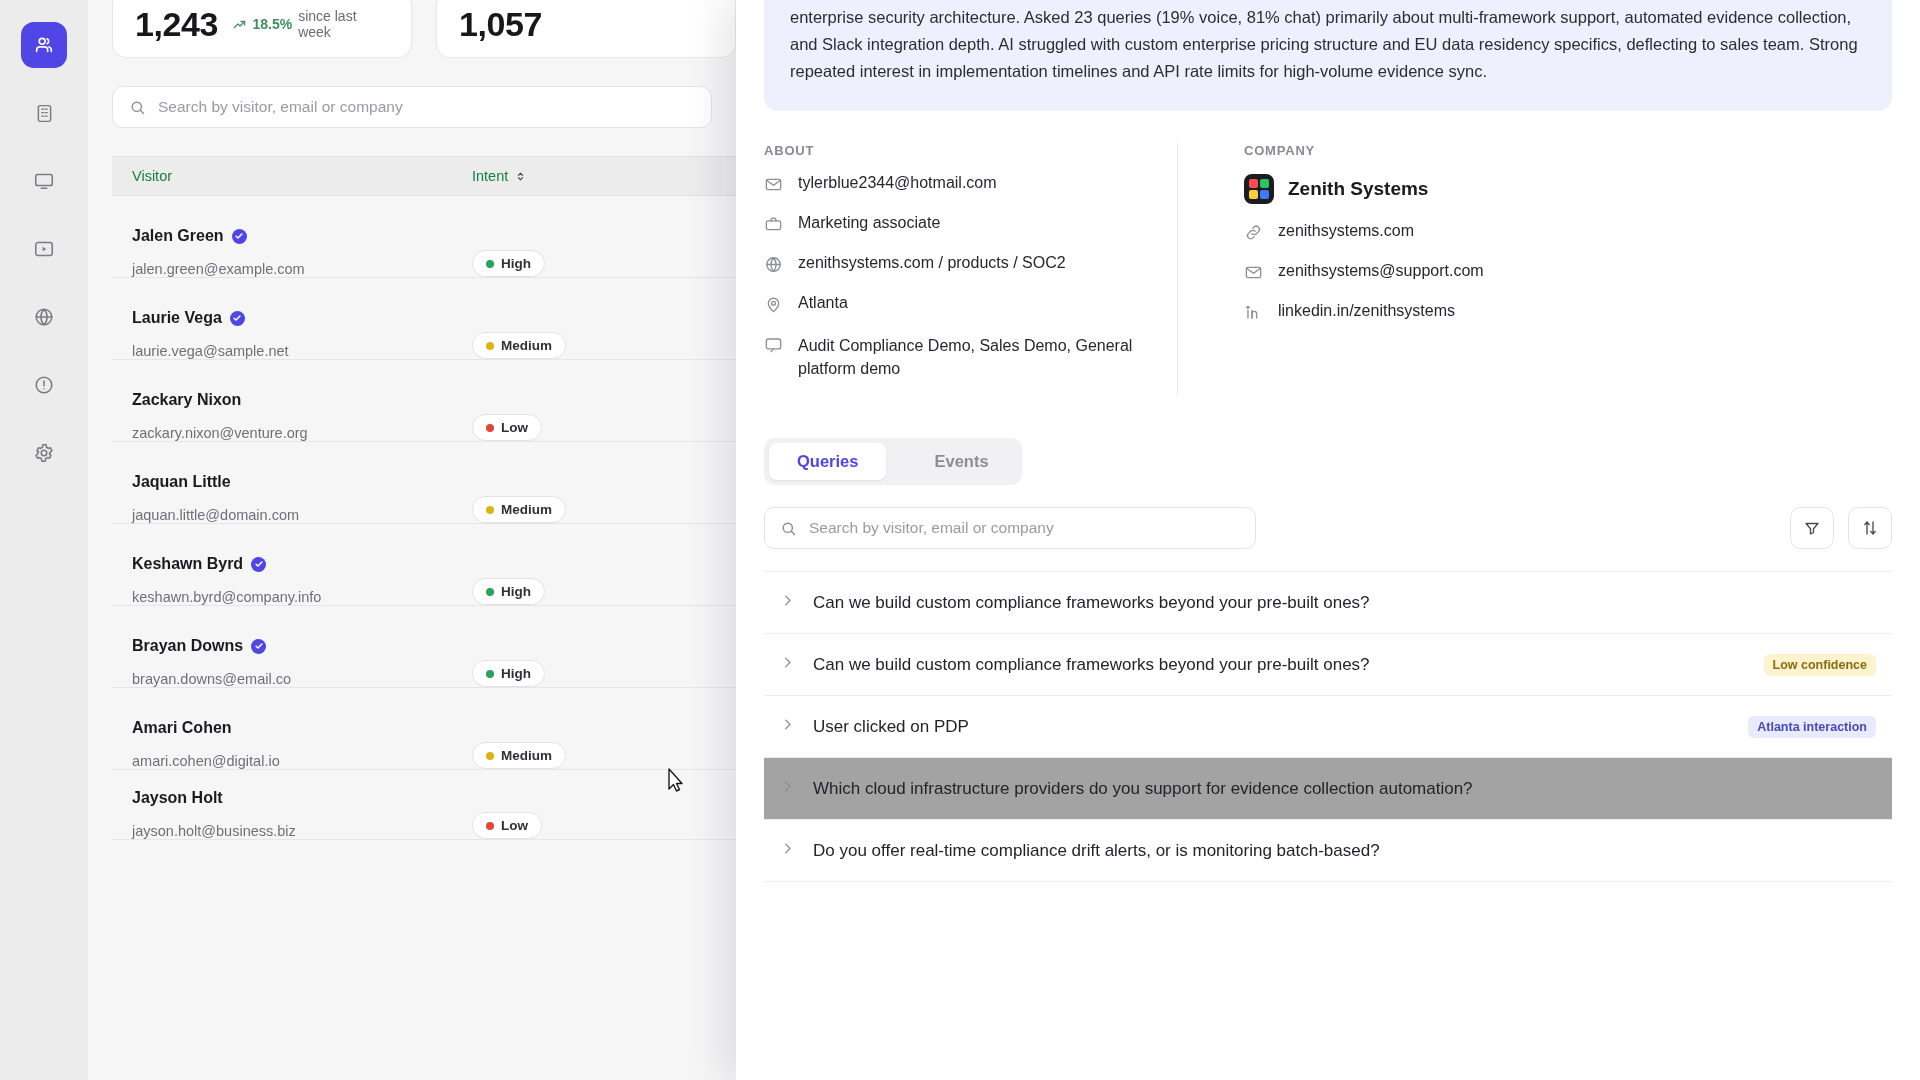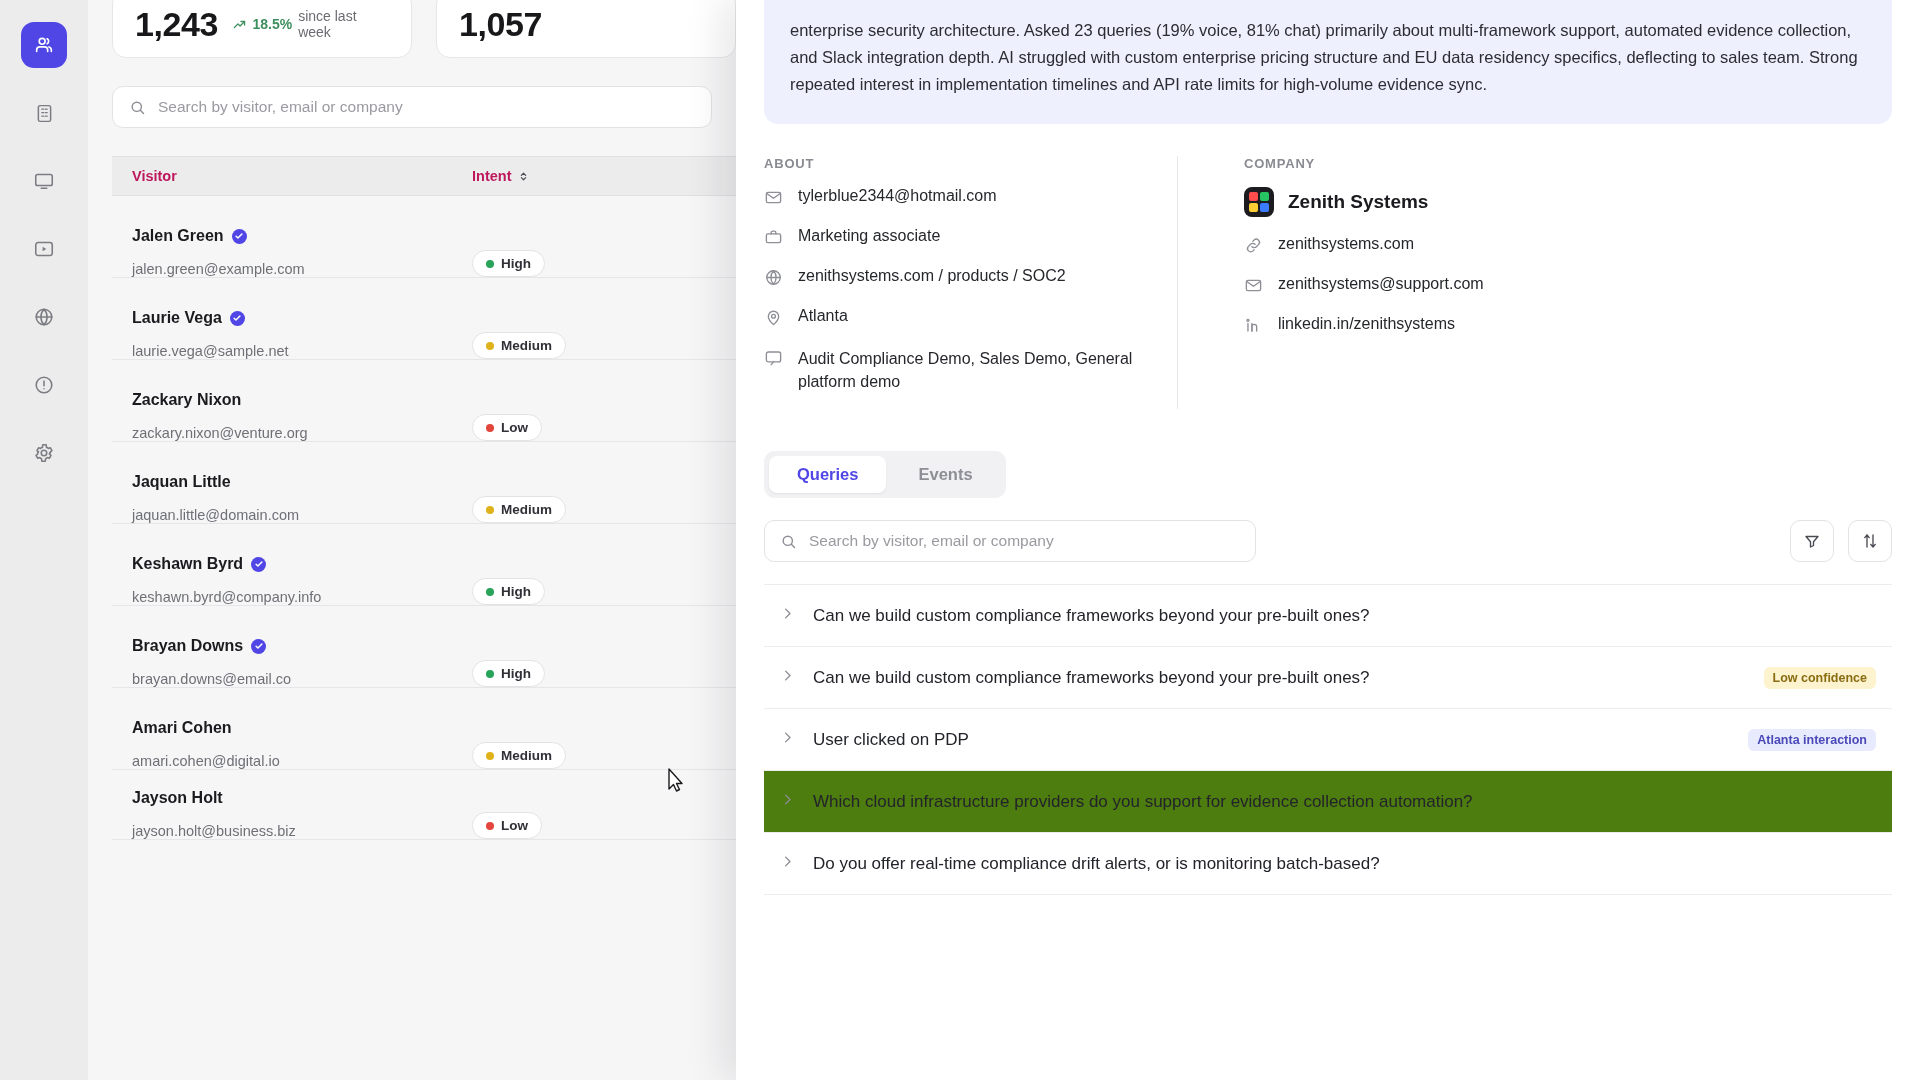--- a/index.html
+++ b/index.html
@@ -52,21 +52,21 @@
     background: #fff; border: 1px solid #e3e3e6; border-radius: 11px;
     display: flex; align-items: center; gap: 12px; padding: 0 16px;
     color: #9a9aa1; font-size: 15.5px;
   }
 
   .table-head {
     position: absolute; top: 156px; left: 24px; width: 700px; height: 40px;
     background: #ececed; border-top:1px solid #e0e0e3; border-bottom: 1px solid #e0e0e3;
     display: flex; align-items: center;
   }
-  .th { font-size: 14.5px; font-weight: 700; color: #be185d; }
+  .th { font-size: 14.5px; font-weight: 400; color: #15803d; }
   .th-visitor { margin-left: 20px; width: 340px; }
   .th-intent { display:flex; align-items:center; gap:6px; }
 
   .row {
     position: absolute; left: 24px; width: 700px; height: 82px;
     border-bottom: 1px solid #e6e6e9;
     display: flex; align-items: flex-end;
   }
   .row-left { margin-left: 20px; width: 340px; }
   .v-name { display:flex; align-items:center; gap:8px; font-size:16px; font-weight:700; color:#1b1b1f; }
@@ -80,21 +80,21 @@
   }
   .dot { width:8px; height:8px; border-radius:50%; }
 
   
   .detail {
     position: absolute; left: 736px; top: 0; width: 1184px; height: 1080px;
     background: #ffffff;
     box-shadow: -14px 0 36px rgba(15,15,25,0.10);
   }
   .summary {
-    margin: 0 28px; padding: 17px 26px 26px 26px;
+    margin: 0 28px; padding: 4px 26px 26px 26px;
     background: #eef0fd; border-radius: 0 0 14px 14px;
     font-size: 16.5px; line-height: 27px; color: #2c2d33;
   }
   .sec-row { display:flex; margin: 32px 28px 0 28px; }
   .sec { flex: 1; }
   .sec.about { padding-right: 30px; border-right: 1px solid #e8e8ec; max-width: 414px; }
   .sec.company { padding-left: 66px; }
   .sec-title { font-size: 13px; letter-spacing: 0.8px; color: #8a8b92; font-weight: 600; margin-bottom: 16px; }
   .kv { display: flex; align-items: flex-start; gap: 14px; margin-bottom: 16px; font-size: 16px; color: #26272c; }
   .kv .ic { width: 20px; min-width:20px; color: #8d8e96; margin-top:1px; }
@@ -103,21 +103,21 @@
   .co-logo {
     width: 30px; height: 30px; border-radius: 8px; background:#1b1b20;
     display:grid; grid-template-columns: 1fr 1fr; grid-template-rows: 1fr 1fr;
     padding: 5px; gap: 2px;
   }
   .co-logo i { display:block; border-radius:2px; }
   .co-name { font-size: 19px; font-weight: 700; color: #1a1a1f; }
 
   .tabs {
     margin: 42px 28px 0 28px; display: inline-flex;
-    background: #f1f1f3; border-radius: 11px; padding: 5px; gap: 4px;
+    background: #f1f1f3; border-radius: 11px; padding: 5px; gap: 20px;
   }
   .tab {
     padding: 9px 28px; border-radius: 8px; font-size: 16.5px; font-weight: 700; color: #8d8e96;
   }
   .tab.active { background: #fff; color: #4f46e5; box-shadow: 0 1px 2px rgba(0,0,0,0.07); }
 
   .q-toolbar { display:flex; align-items:center; gap: 14px; margin: 22px 28px 0 28px; }
   .q-search {
     width: 492px; height: 42px; background:#fff; border:1px solid #e3e3e6; border-radius: 10px;
     display:flex; align-items:center; gap:12px; padding: 0 15px; color:#9a9aa1; font-size:15.5px;
@@ -126,21 +126,21 @@
     width: 44px; height: 42px; border:1px solid #e3e3e6; border-radius: 10px; background:#fff;
     display:flex; align-items:center; justify-content:center; color:#4a4b52;
   }
   .q-toolbar .spacer { flex: 1; }
 
   .q-list { margin: 22px 28px 0 28px; border-top: 1px solid #ececef; }
   .q-item {
     height: 62px; border-bottom: 1px solid #ececef;
     display:flex; align-items:center; gap: 18px; padding: 0 16px;
   }
-  .q-item.hl { background: #4d7c0f; }
+  .q-item.hl { background: #a3a3a3; }
   .q-text { font-size: 17px; color: #23242a; }
   .q-badge {
     margin-left: auto; font-size: 12.5px; font-weight: 600; border-radius: 6px; padding: 4px 9px;
   }
   .badge-warn { background: #fdf4cf; color: #8a6c12; }
   .badge-info { background: #e8ebfd; color: #4a49b8; }
   .chev { color:#8d8e96; }
 
   .cursor { position:absolute; left: 663px; top: 767px; z-index: 60; }
 </style>

